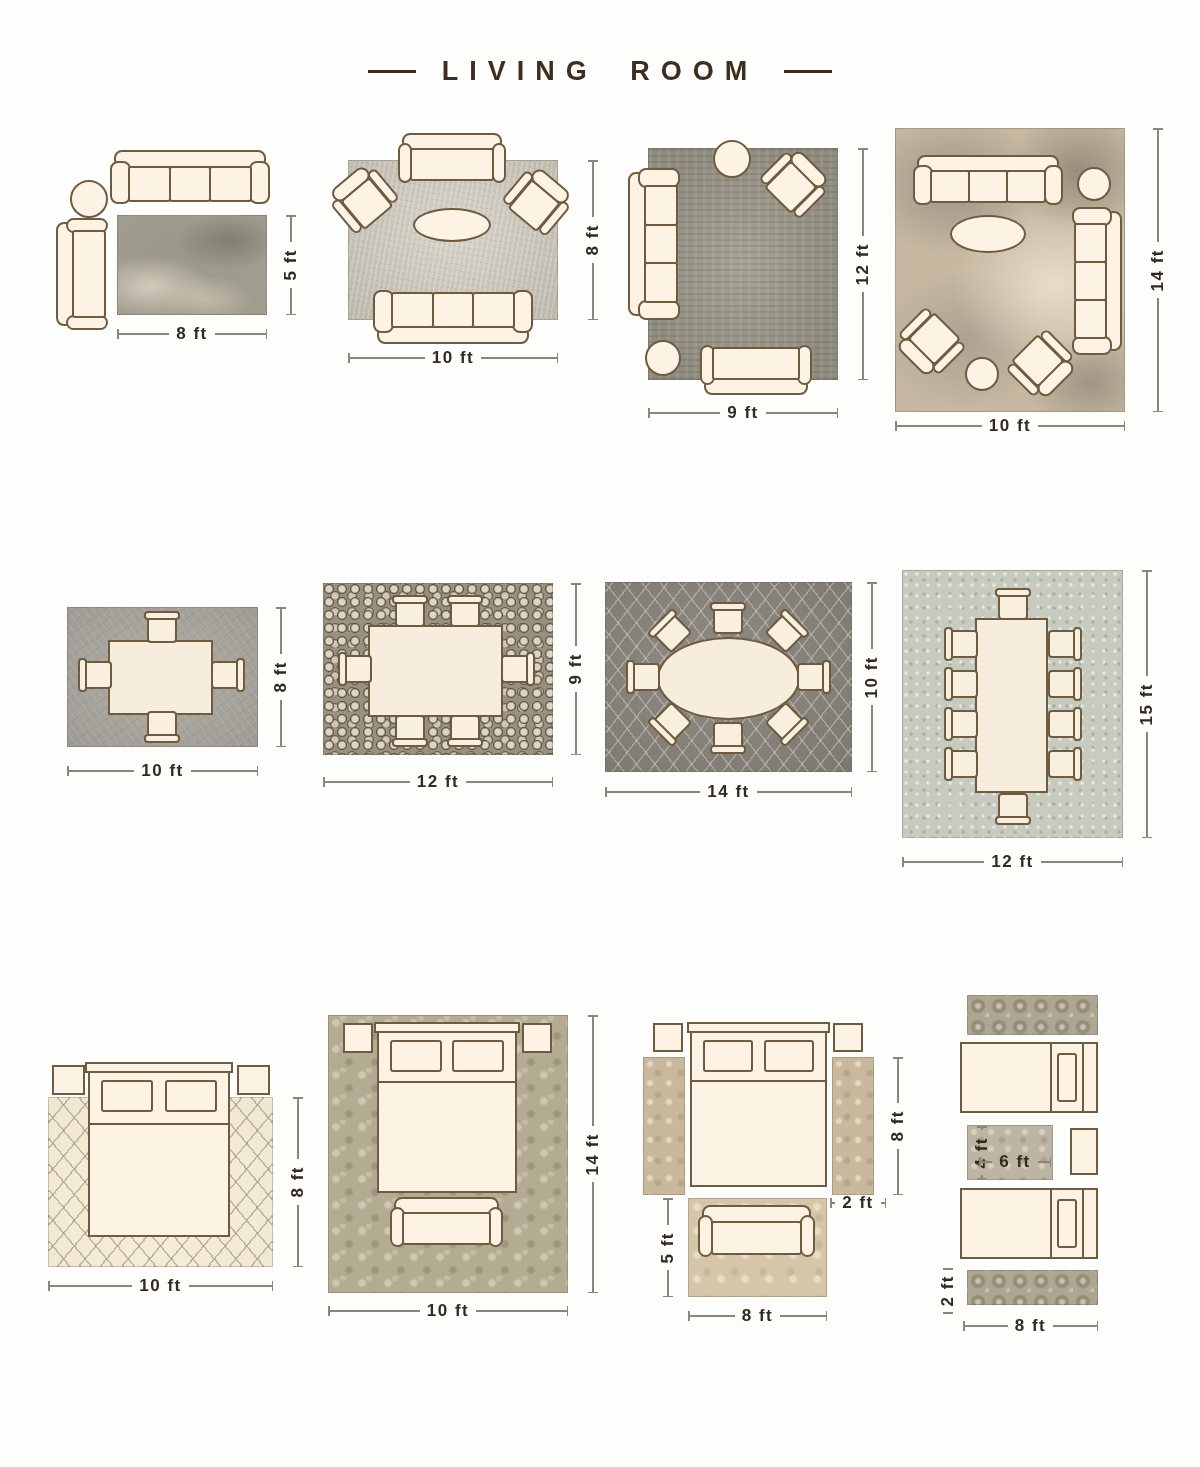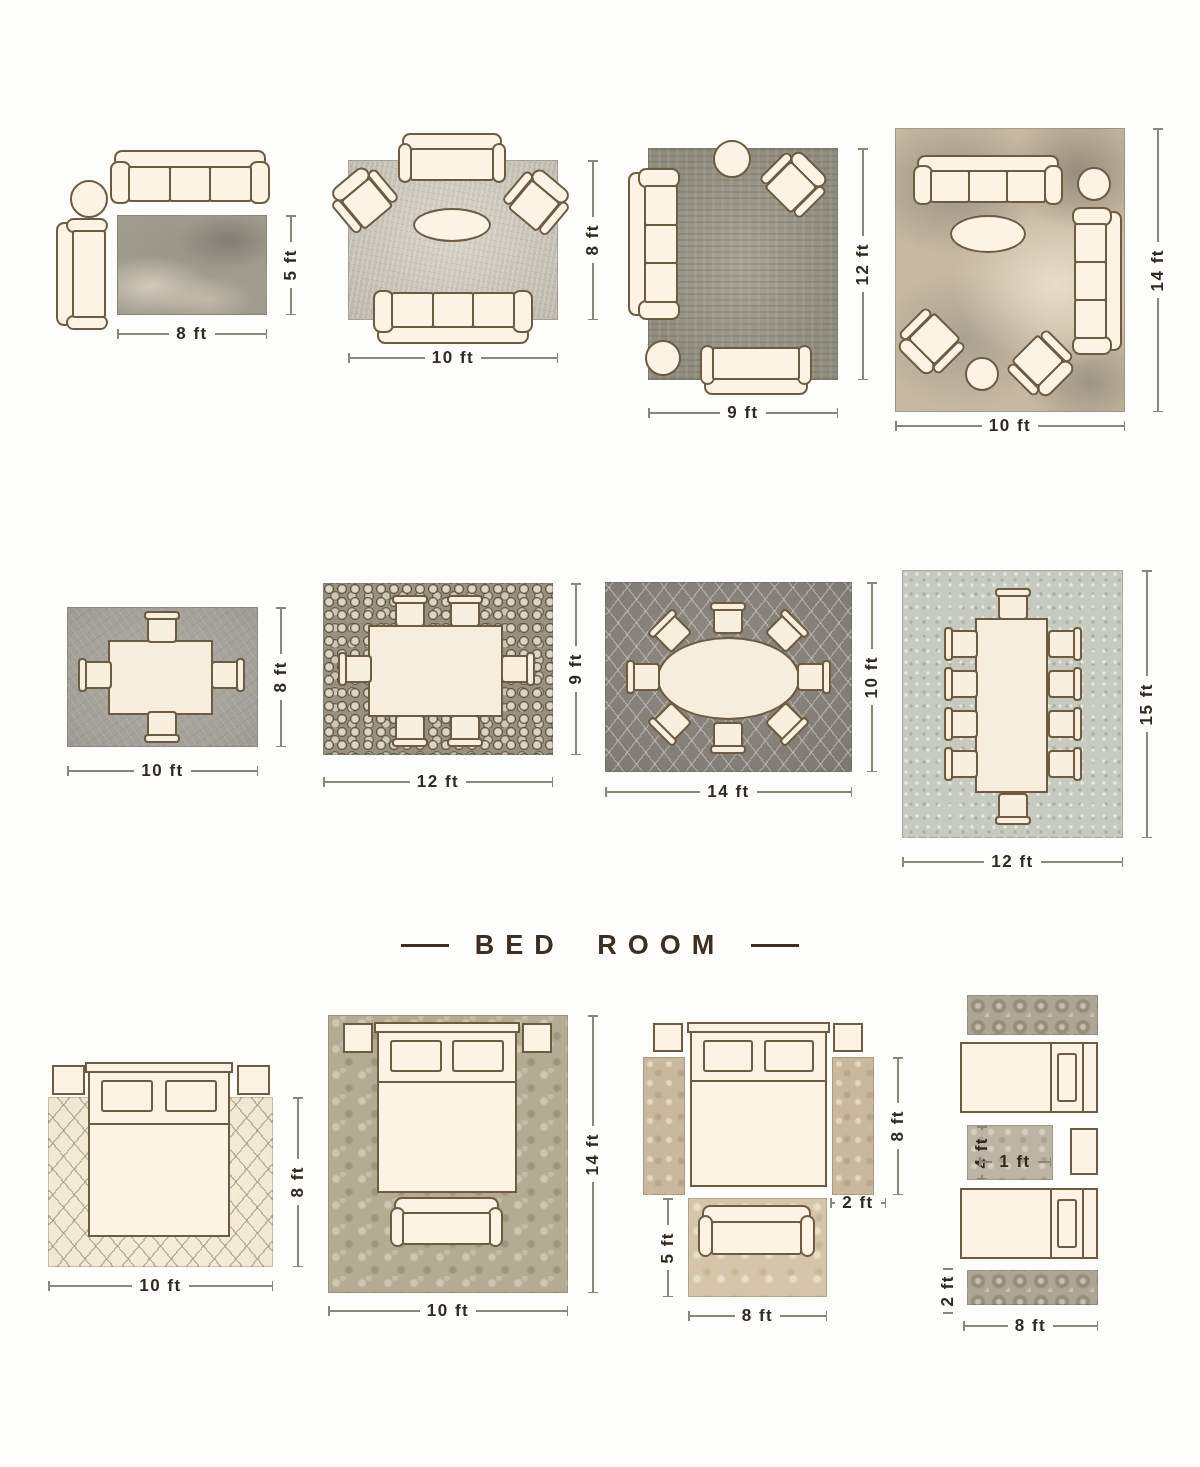--- a/index.html
+++ b/index.html
@@ -152,20 +152,25 @@
   .dim-v .line.t::before, .dim-v .line.b::after { content:""; position:absolute; left:-4px;
     height:1.5px; width:10px; background:#8d857a; }
   .dim-v .line.t::before { top:0; } .dim-v .line.b::after { bottom:0; }
   .dim-v .lbl { writing-mode:vertical-rl; transform:rotate(180deg); white-space:nowrap; }
 </style>
 </head>
 <body>
 
 <div class="canvas">
 
+  <div class="sec-title" style="top:56px;">
+    <span class="dash"></span>
+    <span class="txt">LIVING ROOM</span>
+    <span class="dash"></span>
+  </div>
 
   <div class="layout" style="left:45px;top:125px;width:255px;height:230px;">
     <div class="rug rug-marble-grey" style="left:72px;top:90px;width:150px;height:100px;"></div>
     <div class="sofa-h" style="left:65px;top:25px;width:160px;height:54px;">
       <div class="sf-back"></div>
       <div class="sf-arm l"></div>
       <div class="sf-arm r"></div>
       <div class="sf-seat">
           <div class="c"></div>
           <div class="c"></div>
@@ -493,25 +498,20 @@
         <span class="lbl">12 ft</span>
         <i class="line r"></i>
     </div>
     <div class="dim-v" style="left:246px;top:5px;height:268px;">
       <i class="line t"></i>
         <span class="lbl">15 ft</span>
         <i class="line b"></i>
     </div>
   </div>
 
-  <div class="sec-title" style="top:930px;">
-    <span class="dash"></span>
-    <span class="txt">BED ROOM</span>
-    <span class="dash"></span>
-  </div>
 
   <div class="layout" style="left:40px;top:1055px;width:270px;height:240px;">
     <div class="rug rug-lattice" style="left:8px;top:42px;width:225px;height:170px;"></div>
     <div class="nightstand" style="left:12px;top:10px;width:33px;height:30px;"></div>
     <div class="nightstand" style="left:197px;top:10px;width:33px;height:30px;"></div>
     <div class="fz bed-v" style="left:48px;top:8px;width:142px;height:174px;">
       <div class="bd-hb"></div>
       <div class="bd-pillow p1"></div>
       <div class="bd-pillow p2"></div>
       <div class="bd-line" style="top:58px;"></div>
@@ -608,21 +608,21 @@
       <div class="bd-pillow-v"></div>
     </div>
     <div class="rug rug-mid" style="left:32px;top:140px;width:86px;height:55px;"></div>
     <div class="dim-v" style="left:36px;top:141px;height:53px;">
       <i class="line t"></i>
         <span class="lbl">4 ft</span>
         <i class="line b"></i>
     </div>
     <div class="dim-h" style="left:44px;top:166px;width:72px;">
       <i class="line l"></i>
-        <span class="lbl">1 ft</span>
+        <span class="lbl">6 ft</span>
         <i class="line r"></i>
     </div>
     <div class="nightstand" style="left:135px;top:143px;width:28px;height:47px;"></div>
     <div class="bed-h" style="left:25px;top:203px;width:138px;height:71px;">
       <div class="bd-split"></div>
       <div class="bd-col"></div>
       <div class="bd-pillow-v"></div>
     </div>
     <div class="rug rug-ornate" style="left:32px;top:285px;width:131px;height:35px;"></div>
     <div class="dim-v" style="left:2px;top:283px;height:40px;">

